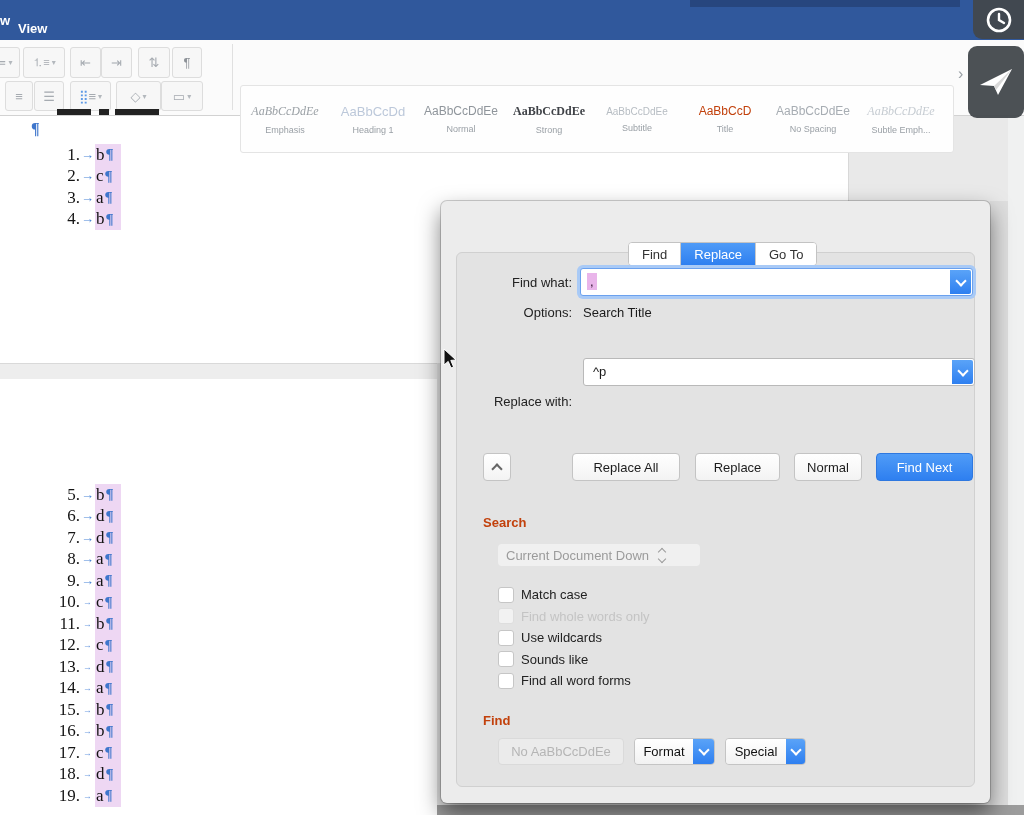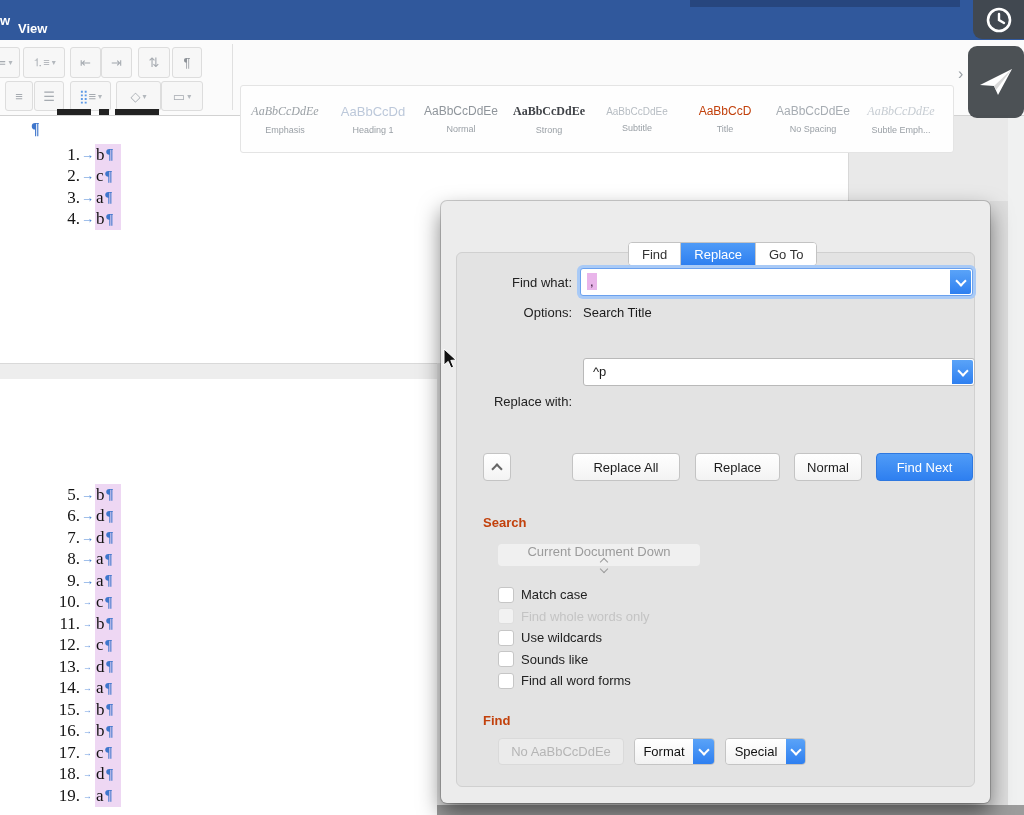--- a/index.html
+++ b/index.html
@@ -387,21 +387,21 @@
 
     <div class="abs btn" style="left:42px;top:252px;width:26px;height:26px;">
       <i class="chev up"></i>
       </div>
     <div class="abs btn" style="left:131px;top:252px;width:106px;height:26px;">Replace All</div>
     <div class="abs btn" style="left:254px;top:252px;width:83px;height:26px;">Replace</div>
     <div class="abs btn" style="left:353px;top:252px;width:66px;height:26px;">Normal</div>
     <div class="abs btn primary" style="left:435px;top:252px;width:95px;height:26px;">Find Next</div>
 
     <div class="abs sect-head" style="left:42px;top:314px;">Search</div>
-    <div class="abs pulldown" style="left:57px;top:343px;width:186px;height:22px;flex-direction:column;">
+    <div class="abs pulldown" style="left:57px;top:343px;width:186px;height:22px;">
       <span>Current Document Down</span>
       <span class="stepper">
         <i class="u"></i>
           <i class="d"></i>
         </span>
     </div>
 
     <div class="abs doc-list" style="left:57px;top:383px;">
 
     <div class="cb-row">

